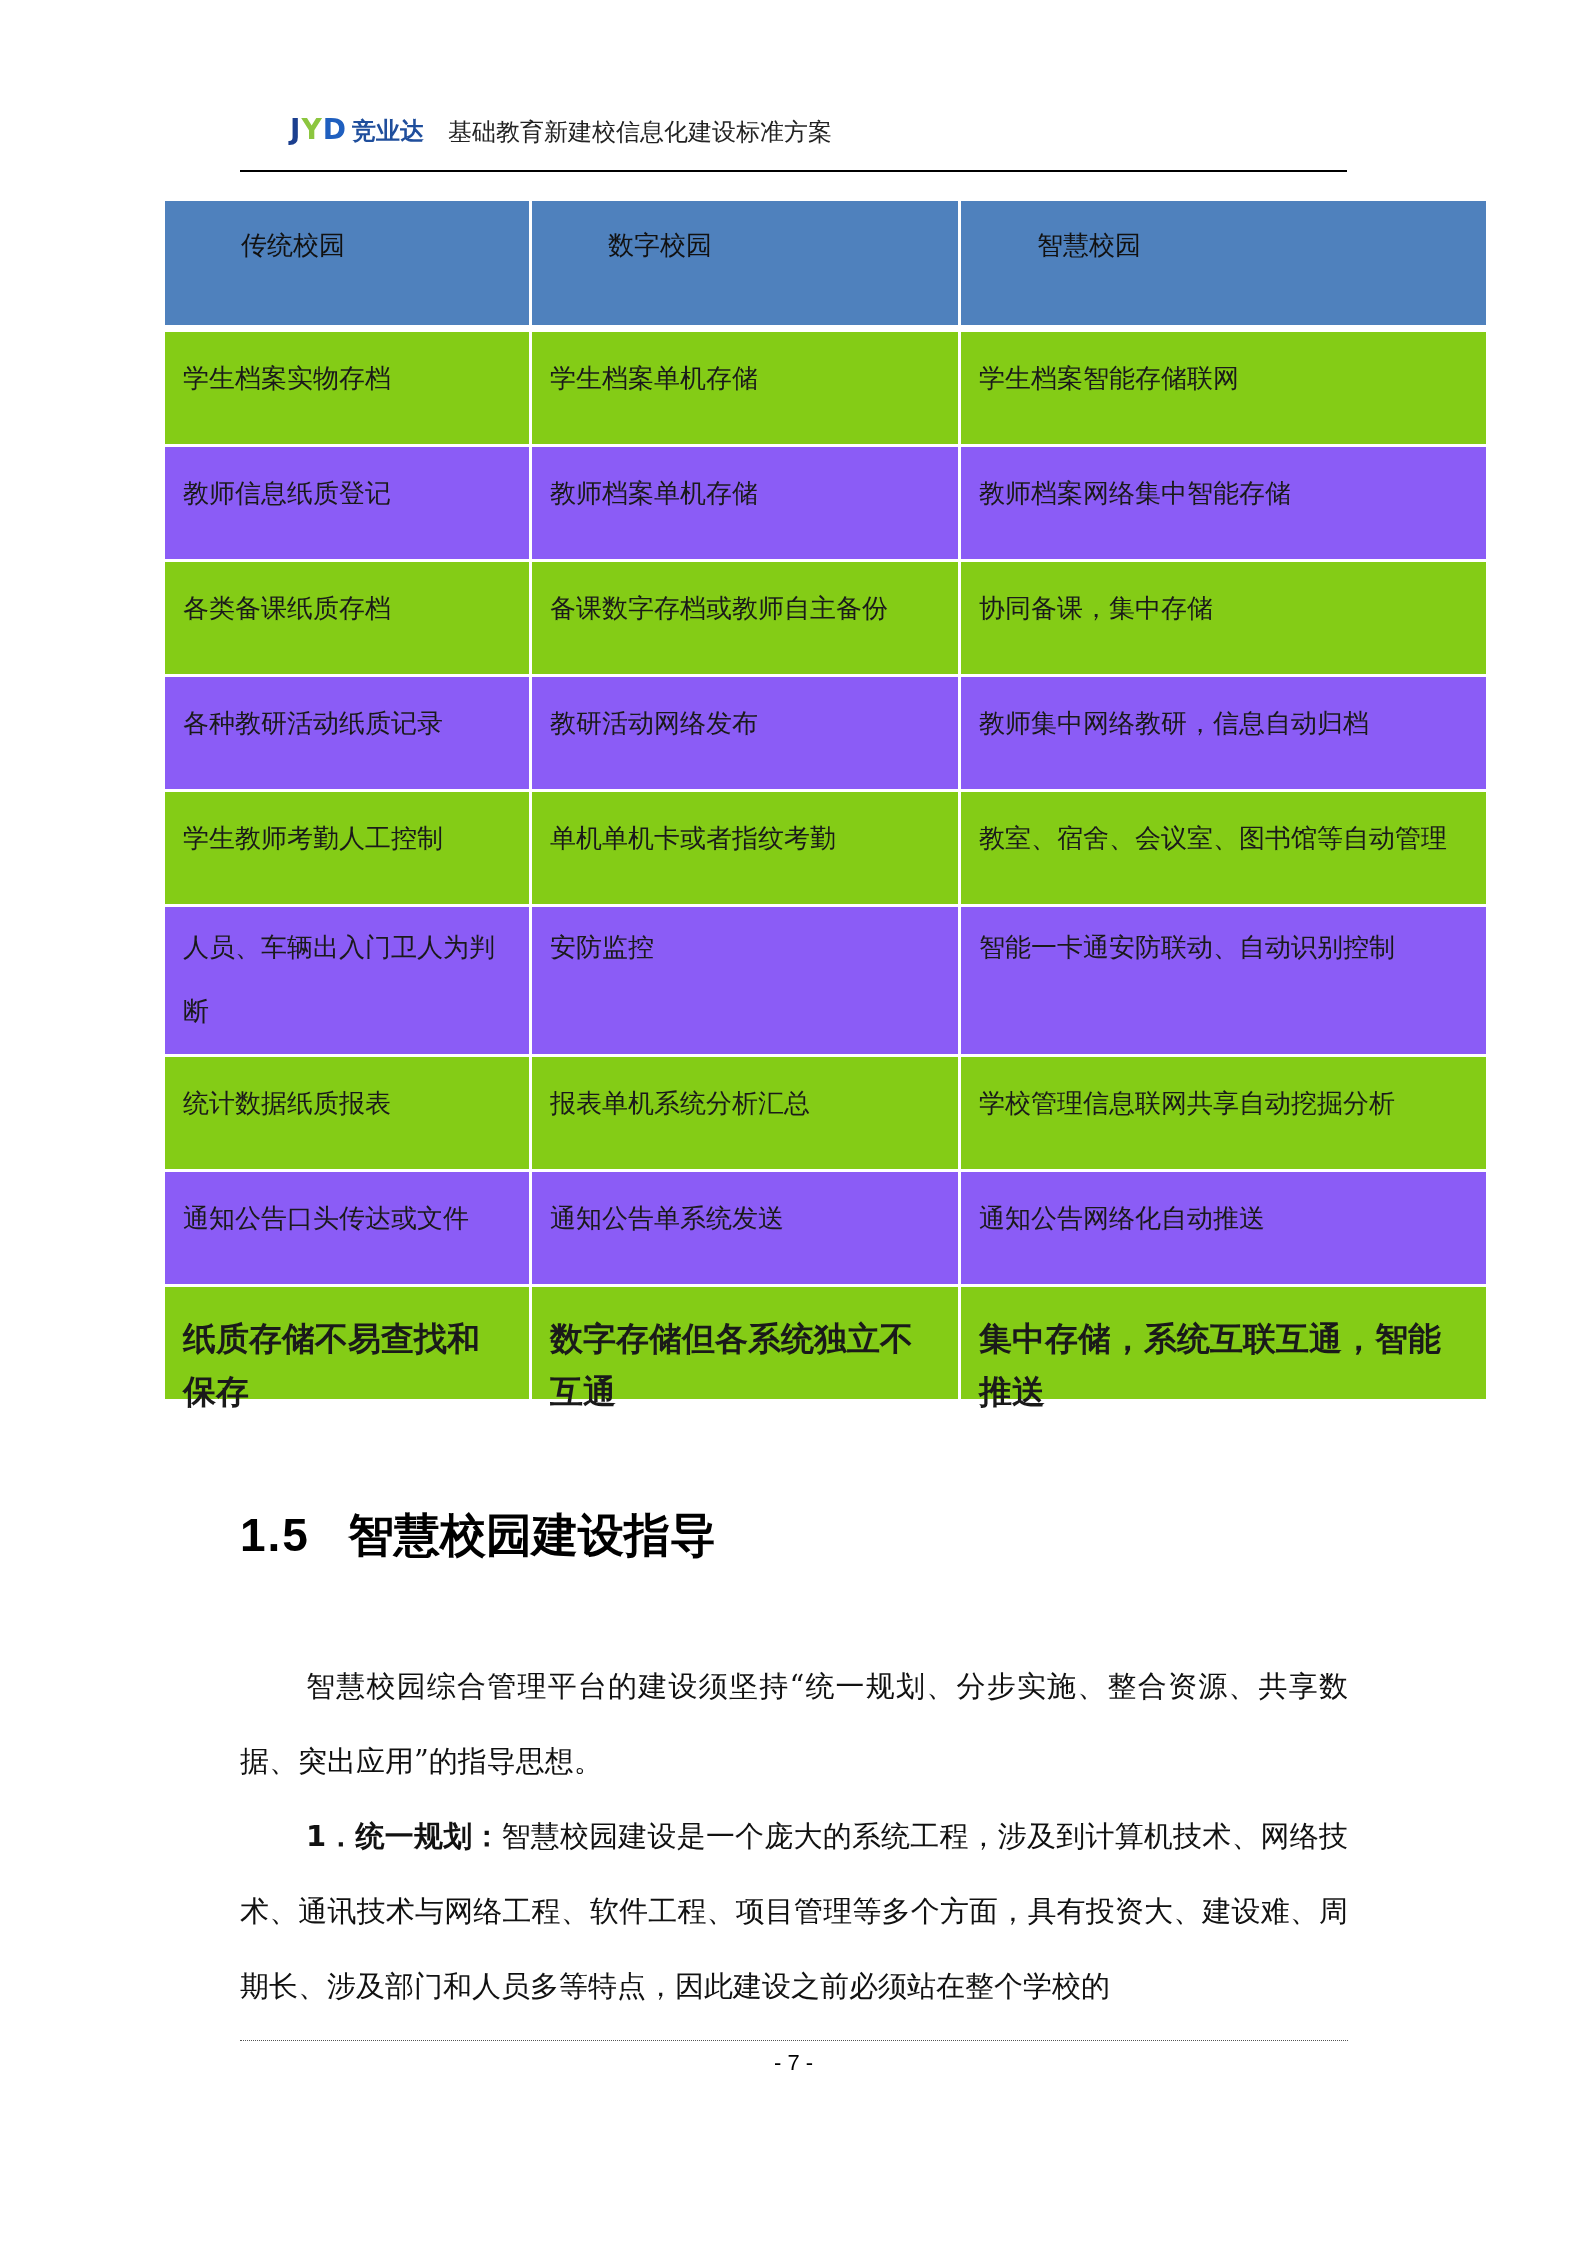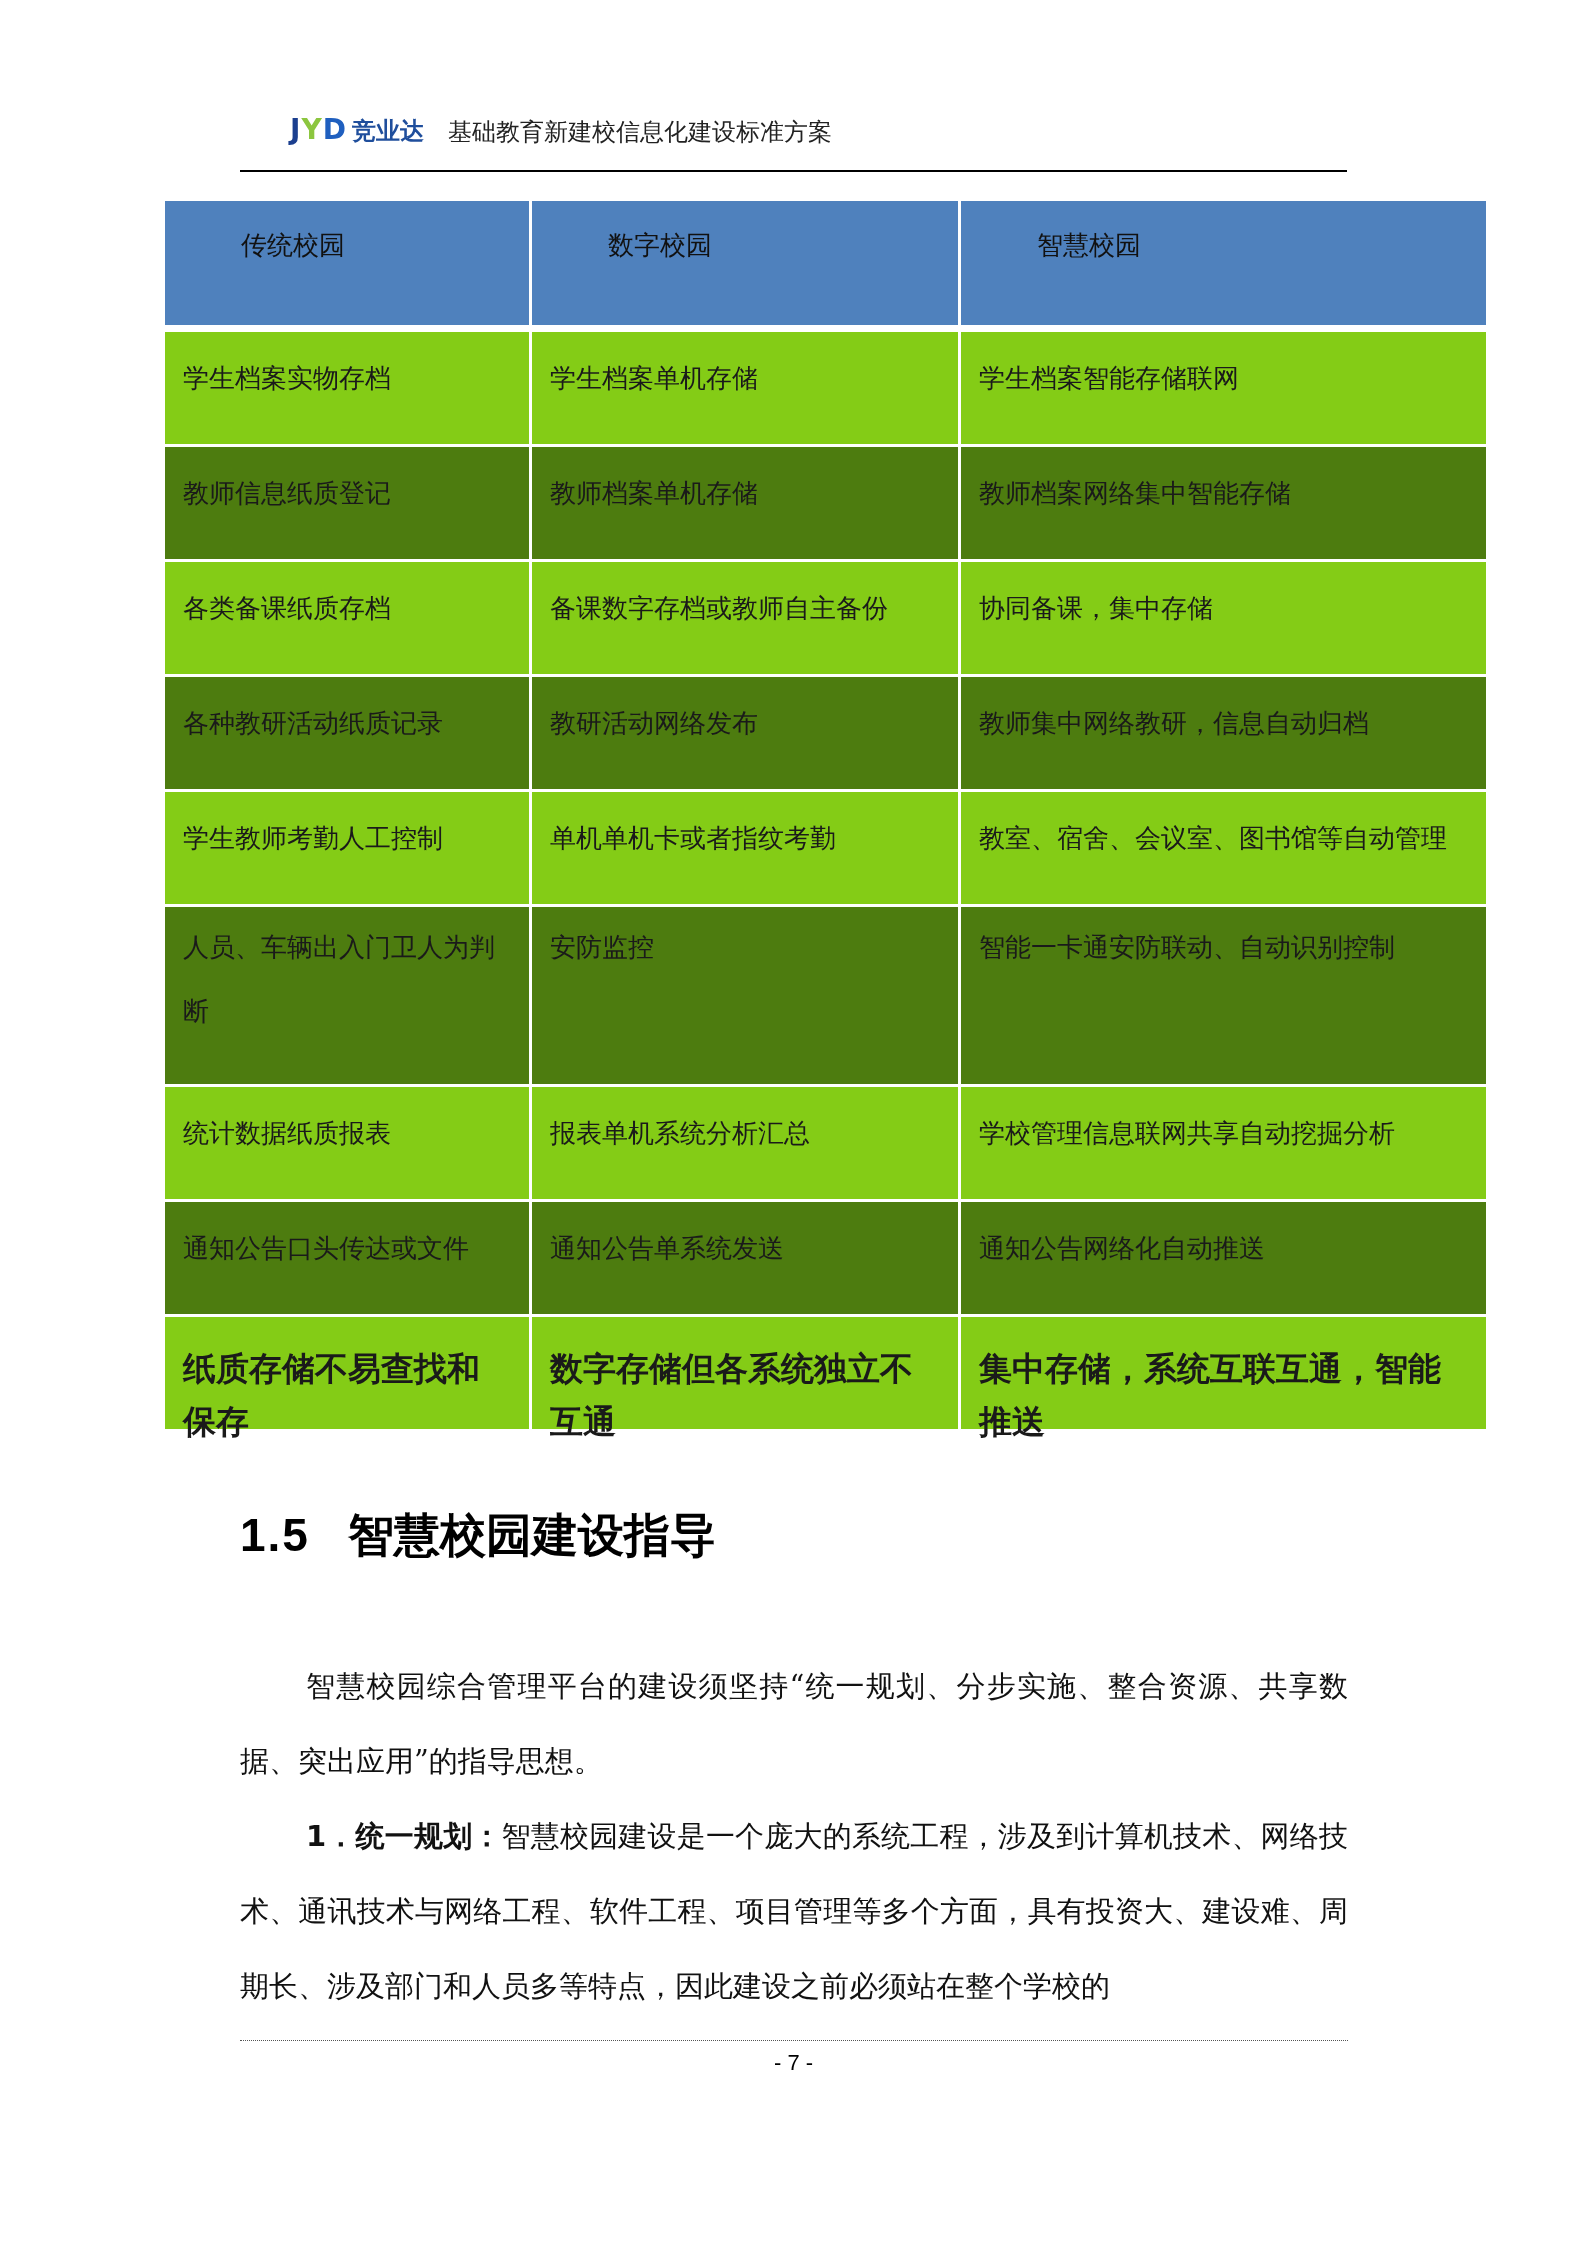--- a/index.html
+++ b/index.html
@@ -88,22 +88,22 @@
       color: #111111;
       height: 124px;
       padding-left: 76px;
       padding-top: 24px;
       font-family: "DejaVu Sans", "Liberation Sans", sans-serif;
       font-size: 26px;
     }
     .header-row .c2 { padding-left: 76px; }
     .header-row .c3 { }
     .row-dark .t-cell { background: #84cc16; }
-    .row-light .t-cell { background: #4d7c0f; }
-    .row-tall .t-cell { height: 177px; line-height: 64px; padding-top: 8px; }
+    .row-light .t-cell { background: #8b5cf6; }
+    .row-tall .t-cell { height: 147px; line-height: 64px; padding-top: 8px; }
     .row-bold .t-cell {
       font-weight: bold;
       font-family: "DejaVu Sans", "Liberation Sans", sans-serif;
       font-size: 33px;
     }
 
     .section-heading {
       position: absolute;
       left: 240px;
       top: 1508px;

